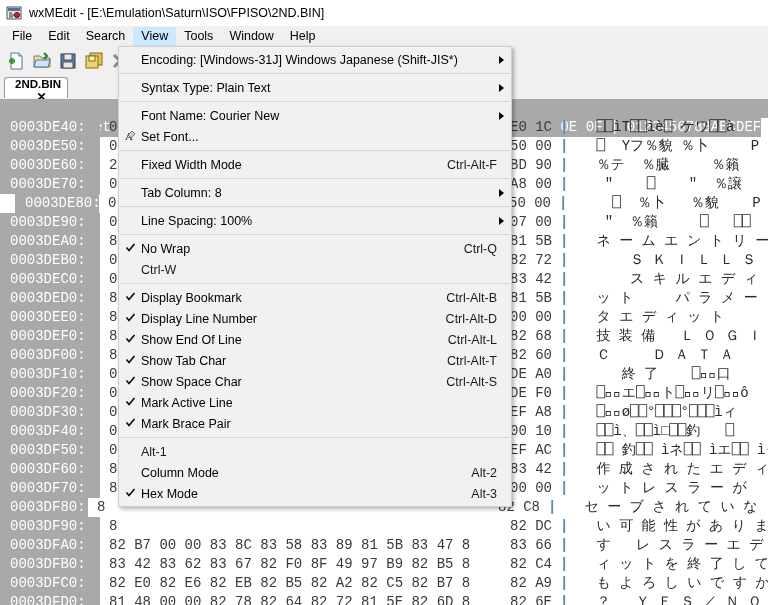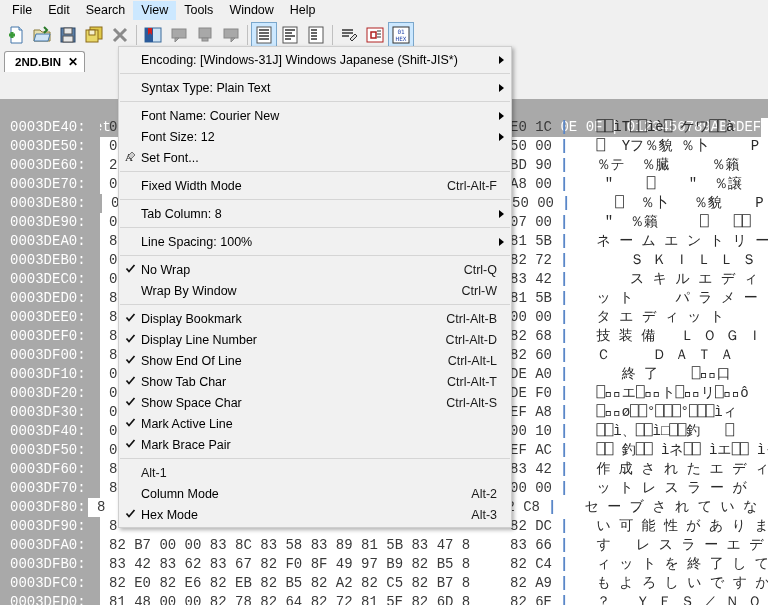--- a/index.html
+++ b/index.html
@@ -39,21 +39,21 @@
   .tbtn.sel{background:#cce8ff;border:1px solid #7aa7cc;box-sizing:border-box;}
   .tbsep{width:1px;height:20px;background:#c0c0c0;margin:0 3px;flex:none;}
 
   
   .tabstrip{height:22px;background:#f0f0f0;position:relative;}
   .tab{
     position:absolute;left:4px;top:1px;height:21px;
     background:#ffffff;border:1px solid #9a9a9a;border-bottom:none;
     border-radius:3px 3px 0 0;
     display:flex;align-items:center;padding:0 6px 0 10px;box-sizing:border-box;
-    font-weight:bold;font-size:11.5px;color:#000;
+    font-weight:bold;font-size:11.5px;color:#000;flex-direction:column;
   }
   .tab .x{margin-left:7px;font-weight:bold;font-size:12px;color:#000;}
 
   
   .hexwrap{
     position:absolute;left:0;top:99px;width:768px;height:506px;
     background:#ffffff;overflow:hidden;
   }
   .hexhdr{
     height:19px;background:#a9a9a9;color:#ffffff;
@@ -89,20 +89,31 @@
     width:0;height:0;border-left:5px solid #000;
     border-top:4px solid transparent;border-bottom:4px solid transparent;
   }
   .menu .sep{height:1px;background:#d5d5d5;margin:3px 1px;}
 </style>
 </head>
 <body>
 
 <div id="app">
 
+  <div class="titlebar">
+    <span class="appicon">
+      <svg width="16" height="16" viewBox="0 0 16 16">
+        <rect x="1" y="2" width="14" height="12" fill="#e8e8e8" stroke="#555"></rect>
+        <rect x="2" y="3" width="12" height="3" fill="#4a6fa5"></rect>
+        <path d="M3 8 L6 8 M3 10 L9 10 M3 12 L7 12" stroke="#333" stroke-width="1"></path>
+        <circle cx="11" cy="10" r="2.6" fill="#cc2222" stroke="#661111"></circle>
+      </svg>
+    </span>
+    <span class="title">wxMEdit - [E:\Emulation\Saturn\ISO\FPISO\2ND.BIN]</span>
+  </div>
 
   <div class="menubar">
     <div class="mi">File</div>
     <div class="mi">Edit</div>
     <div class="mi">Search</div>
     <div class="mi active">View</div>
     <div class="mi">Tools</div>
     <div class="mi">Window</div>
     <div class="mi">Help</div>
   </div>
@@ -225,21 +236,21 @@
 
   <div class="hexwrap">
     <div class="hexhdr">
       <span class="hoffset" style="width:100px;padding-left:10px;box-sizing:border-box;">Offset</span><span class="hoffset" style="width:410px;">0</span><span class="hoffset">0E 0F</span><span class="hoffset" style="padding:0 8px;">|</span><span class="hoffset">0123456789ABCDEF</span>
     </div>
     <div id="hexrows">
         <div class="hexrow"><span class="hoffset" style="width: 100px; padding-left: 10px; box-sizing: border-box;">0003DE40:</span><span class="hbytes" style="width: 410px; padding-left: 9px; box-sizing: border-box;">0</span><span class="hbytes">E0 1C</span><span class="hbar" style="padding: 0px 8px; font-weight: bold;">|</span><span class="hascii">⎕⎕ìT⎕⎕ìè⎕ ケワ⎕⎕à</span></div>
         <div class="hexrow"><span class="hoffset" style="width: 100px; padding-left: 10px; box-sizing: border-box;">0003DE50:</span><span class="hbytes" style="width: 410px; padding-left: 9px; box-sizing: border-box;">0</span><span class="hbytes">50 00</span><span class="hbar" style="padding: 0px 8px; font-weight: bold;">|</span><span class="hascii">⎕  Yフ％貌 ％卜     P</span></div>
         <div class="hexrow"><span class="hoffset" style="width: 100px; padding-left: 10px; box-sizing: border-box;">0003DE60:</span><span class="hbytes" style="width: 410px; padding-left: 9px; box-sizing: border-box;">2</span><span class="hbytes">BD 90</span><span class="hbar" style="padding: 0px 8px; font-weight: bold;">|</span><span class="hascii">％テ  ％臓     ％籟</span></div>
         <div class="hexrow"><span class="hoffset" style="width: 100px; padding-left: 10px; box-sizing: border-box;">0003DE70:</span><span class="hbytes" style="width: 410px; padding-left: 9px; box-sizing: border-box;">0</span><span class="hbytes">A8 00</span><span class="hbar" style="padding: 0px 8px; font-weight: bold;">|</span><span class="hascii"> "    ⎕    "  ％譲</span></div>
-        <div class="hexrow"><span class="hoffset" style="width: 102px; padding-left: 10px; box-sizing: border-box;">0003DE80:</span><span class="hbytes" style="width: 410px; padding-left: 9px; box-sizing: border-box;">0</span><span class="hbytes">50 00</span><span class="hbar" style="padding: 0px 8px; font-weight: bold;">|</span><span class="hascii">  ⎕  ％卜   ％貌    P</span></div>
+        <div class="hexrow"><span class="hoffset" style="width: 84px; padding-left: 10px; box-sizing: border-box; margin-left: 15px;">0003DE80:</span><span class="hbytes" style="width: 410px; padding-left: 9px; box-sizing: border-box;">0</span><span class="hbytes">50 00</span><span class="hbar" style="padding: 0px 8px; font-weight: bold;">|</span><span class="hascii">  ⎕  ％卜   ％貌    P</span></div>
         <div class="hexrow"><span class="hoffset" style="width: 100px; padding-left: 10px; box-sizing: border-box;">0003DE90:</span><span class="hbytes" style="width: 410px; padding-left: 9px; box-sizing: border-box;">0</span><span class="hbytes">07 00</span><span class="hbar" style="padding: 0px 8px; font-weight: bold;">|</span><span class="hascii"> "  ％籟     ⎕   ⎕⎕</span></div>
         <div class="hexrow"><span class="hoffset" style="width: 100px; padding-left: 10px; box-sizing: border-box;">0003DEA0:</span><span class="hbytes" style="width: 410px; padding-left: 9px; box-sizing: border-box;">8</span><span class="hbytes">81 5B</span><span class="hbar" style="padding: 0px 8px; font-weight: bold;">|</span><span class="hascii">ネ ー ム エ ン ト リ ー</span></div>
         <div class="hexrow"><span class="hoffset" style="width: 100px; padding-left: 10px; box-sizing: border-box;">0003DEB0:</span><span class="hbytes" style="width: 410px; padding-left: 9px; box-sizing: border-box;">0</span><span class="hbytes">82 72</span><span class="hbar" style="padding: 0px 8px; font-weight: bold;">|</span><span class="hascii">    Ｓ Ｋ Ｉ Ｌ Ｌ Ｓ</span></div>
         <div class="hexrow"><span class="hoffset" style="width: 100px; padding-left: 10px; box-sizing: border-box;">0003DEC0:</span><span class="hbytes" style="width: 410px; padding-left: 9px; box-sizing: border-box;">0</span><span class="hbytes">83 42</span><span class="hbar" style="padding: 0px 8px; font-weight: bold;">|</span><span class="hascii">    ス キ ル エ デ ィ</span></div>
         <div class="hexrow"><span class="hoffset" style="width: 100px; padding-left: 10px; box-sizing: border-box;">0003DED0:</span><span class="hbytes" style="width: 410px; padding-left: 9px; box-sizing: border-box;">8</span><span class="hbytes">81 5B</span><span class="hbar" style="padding: 0px 8px; font-weight: bold;">|</span><span class="hascii">ッ ト     パ ラ メ ー</span></div>
         <div class="hexrow"><span class="hoffset" style="width: 100px; padding-left: 10px; box-sizing: border-box;">0003DEE0:</span><span class="hbytes" style="width: 410px; padding-left: 9px; box-sizing: border-box;">8</span><span class="hbytes">00 00</span><span class="hbar" style="padding: 0px 8px; font-weight: bold;">|</span><span class="hascii">タ エ デ ィ ッ ト</span></div>
         <div class="hexrow"><span class="hoffset" style="width: 100px; padding-left: 10px; box-sizing: border-box;">0003DEF0:</span><span class="hbytes" style="width: 410px; padding-left: 9px; box-sizing: border-box;">8</span><span class="hbytes">82 68</span><span class="hbar" style="padding: 0px 8px; font-weight: bold;">|</span><span class="hascii">技 装 備   Ｌ Ｏ Ｇ Ｉ</span></div>
         <div class="hexrow"><span class="hoffset" style="width: 100px; padding-left: 10px; box-sizing: border-box;">0003DF00:</span><span class="hbytes" style="width: 410px; padding-left: 9px; box-sizing: border-box;">8</span><span class="hbytes">82 60</span><span class="hbar" style="padding: 0px 8px; font-weight: bold;">|</span><span class="hascii">Ｃ     Ｄ Ａ Ｔ Ａ</span></div>
         <div class="hexrow"><span class="hoffset" style="width: 100px; padding-left: 10px; box-sizing: border-box;">0003DF10:</span><span class="hbytes" style="width: 410px; padding-left: 9px; box-sizing: border-box;">0</span><span class="hbytes">DE A0</span><span class="hbar" style="padding: 0px 8px; font-weight: bold;">|</span><span class="hascii">   終 了    ⎕⎕゚口</span></div>
         <div class="hexrow"><span class="hoffset" style="width: 100px; padding-left: 10px; box-sizing: border-box;">0003DF20:</span><span class="hbytes" style="width: 410px; padding-left: 9px; box-sizing: border-box;">0</span><span class="hbytes">DE F0</span><span class="hbar" style="padding: 0px 8px; font-weight: bold;">|</span><span class="hascii">⎕⎕゚エ⎕⎕゚ト⎕⎕゚リ⎕⎕゚ô</span></div>
@@ -269,25 +280,20 @@
         <span class="lbl">Syntax Type: Plain Text</span>
         <span class="arw"></span>
       </div>
       <div class="sep"></div>
       <div class="row">
         <span class="chk"></span>
         <span class="lbl">Font Name: Courier New</span>
         <span class="arw"></span>
       </div>
       <div class="row">
-        <span class="chk"></span>
-        <span class="lbl">Font Size: 12</span>
-        <span class="arw"></span>
-      </div>
-      <div class="row">
         <span class="chk"><svg width="13" height="13" viewBox="0 0 13 13">
             <text x="1" y="11" font-size="11" font-family="serif" fill="#222">A</text>
             <path d="M8 2 l3 3 l-4 4 l-3 -3 z" fill="#cfcfcf" stroke="#444" stroke-width=".7"></path>
           </svg></span>
         <span class="lbl">Set Font...</span>
       </div>
       <div class="sep"></div>
       <div class="row">
         <span class="chk"></span>
         <span class="lbl">Fixed Width Mode</span>
@@ -308,21 +314,20 @@
       <div class="sep"></div>
       <div class="row">
         <span class="chk"><svg width="11" height="11" viewBox="0 0 11 11">
             <path d="M1.5 5.5 L4 8.5 L9.5 2" stroke="#111" stroke-width="1.7" fill="none"></path>
           </svg></span>
         <span class="lbl">No Wrap</span>
         <span class="acc">Ctrl-Q</span>
       </div>
       <div class="row">
         <span class="chk"></span>
-        <span class="lbl">Wrap By Window</span>
         <span class="acc">Ctrl-W</span>
       </div>
       <div class="sep"></div>
       <div class="row">
         <span class="chk"><svg width="11" height="11" viewBox="0 0 11 11">
             <path d="M1.5 5.5 L4 8.5 L9.5 2" stroke="#111" stroke-width="1.7" fill="none"></path>
           </svg></span>
         <span class="lbl">Display Bookmark</span>
         <span class="acc">Ctrl-Alt-B</span>
       </div>

